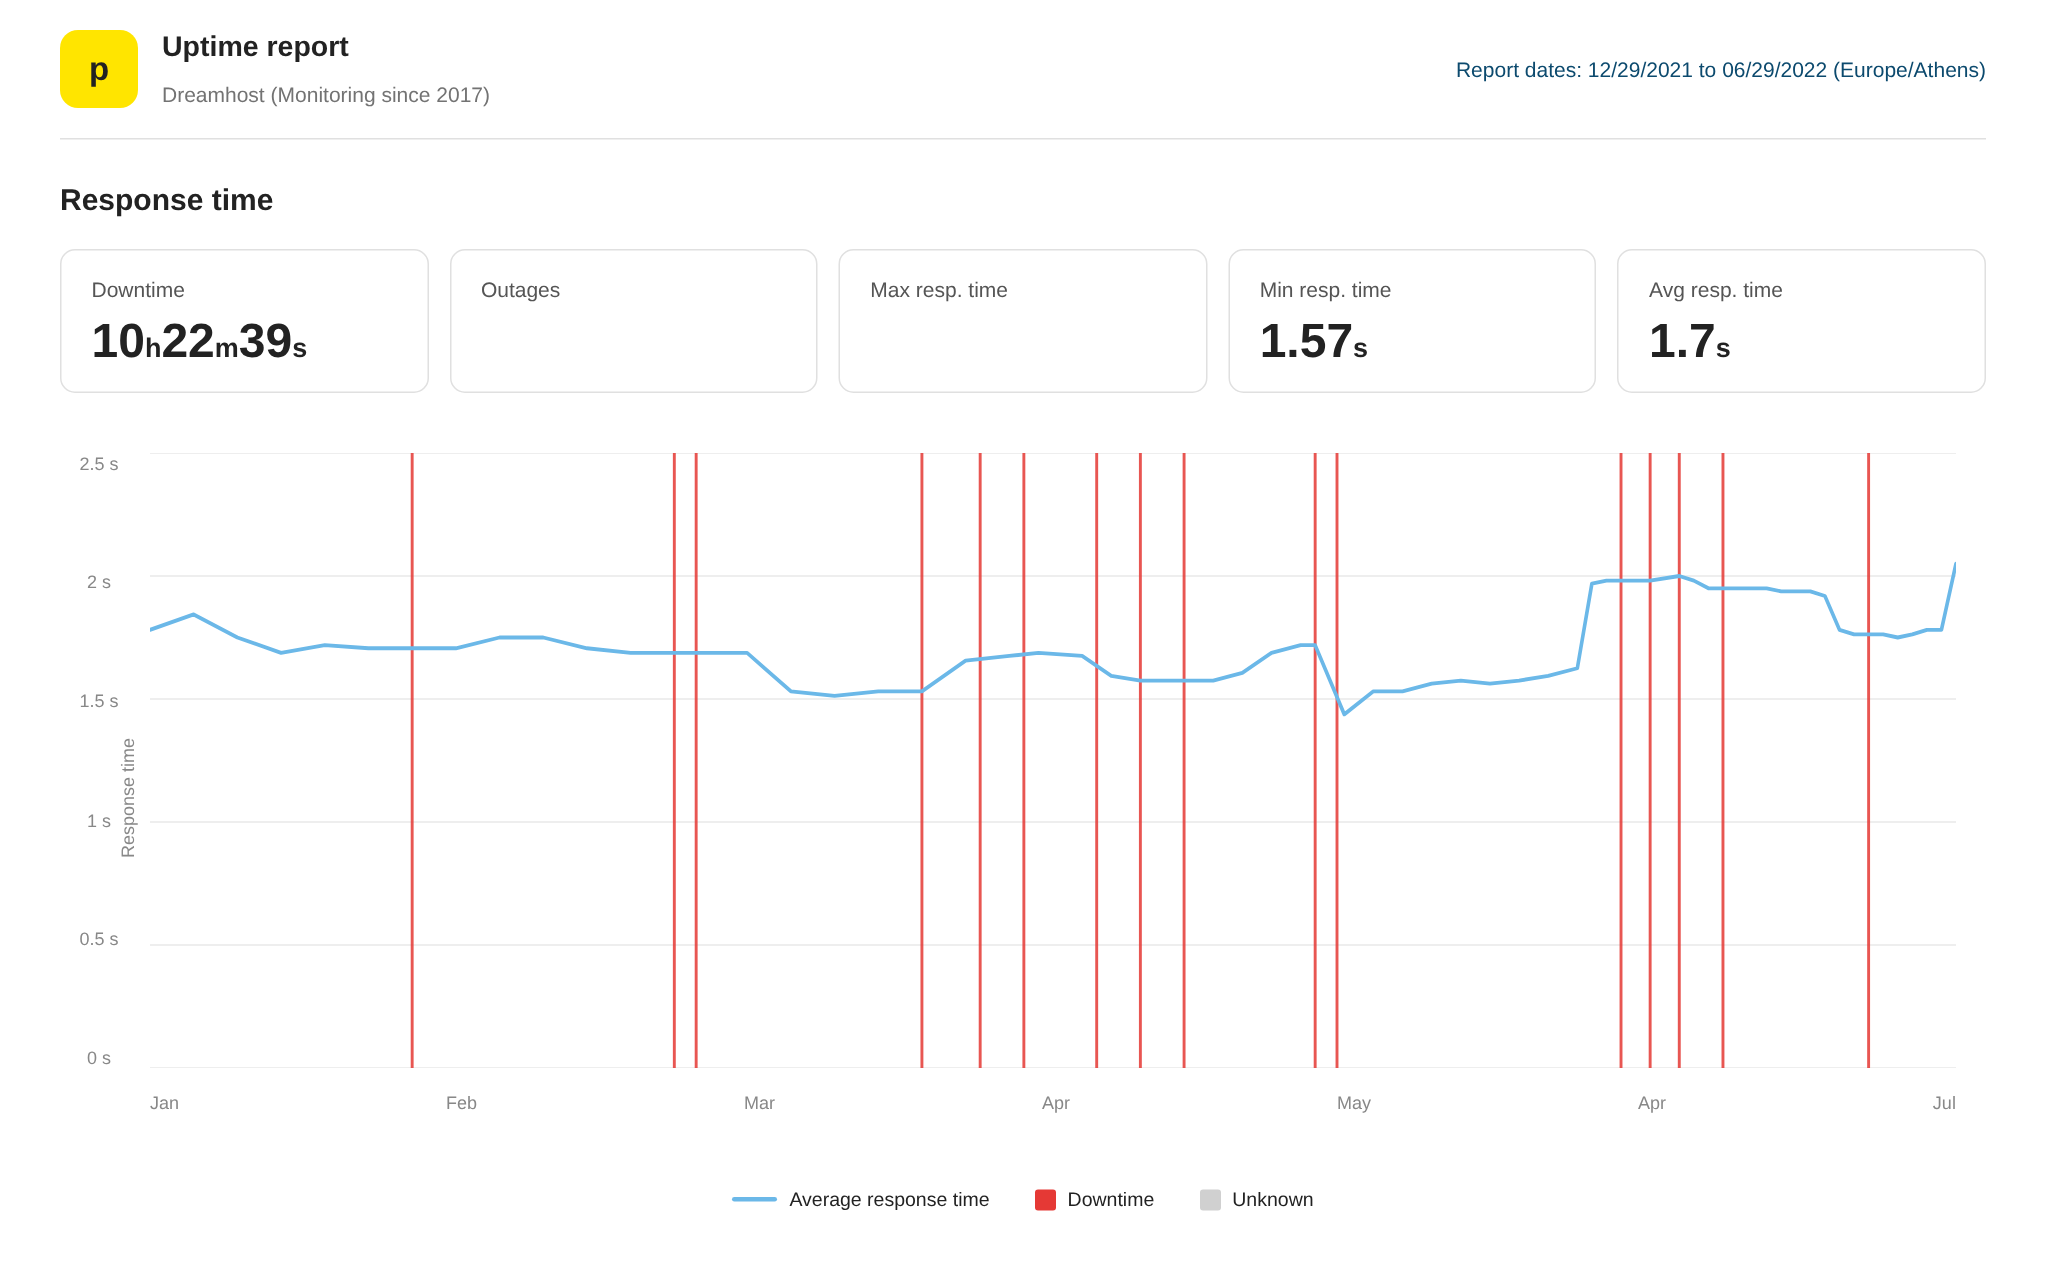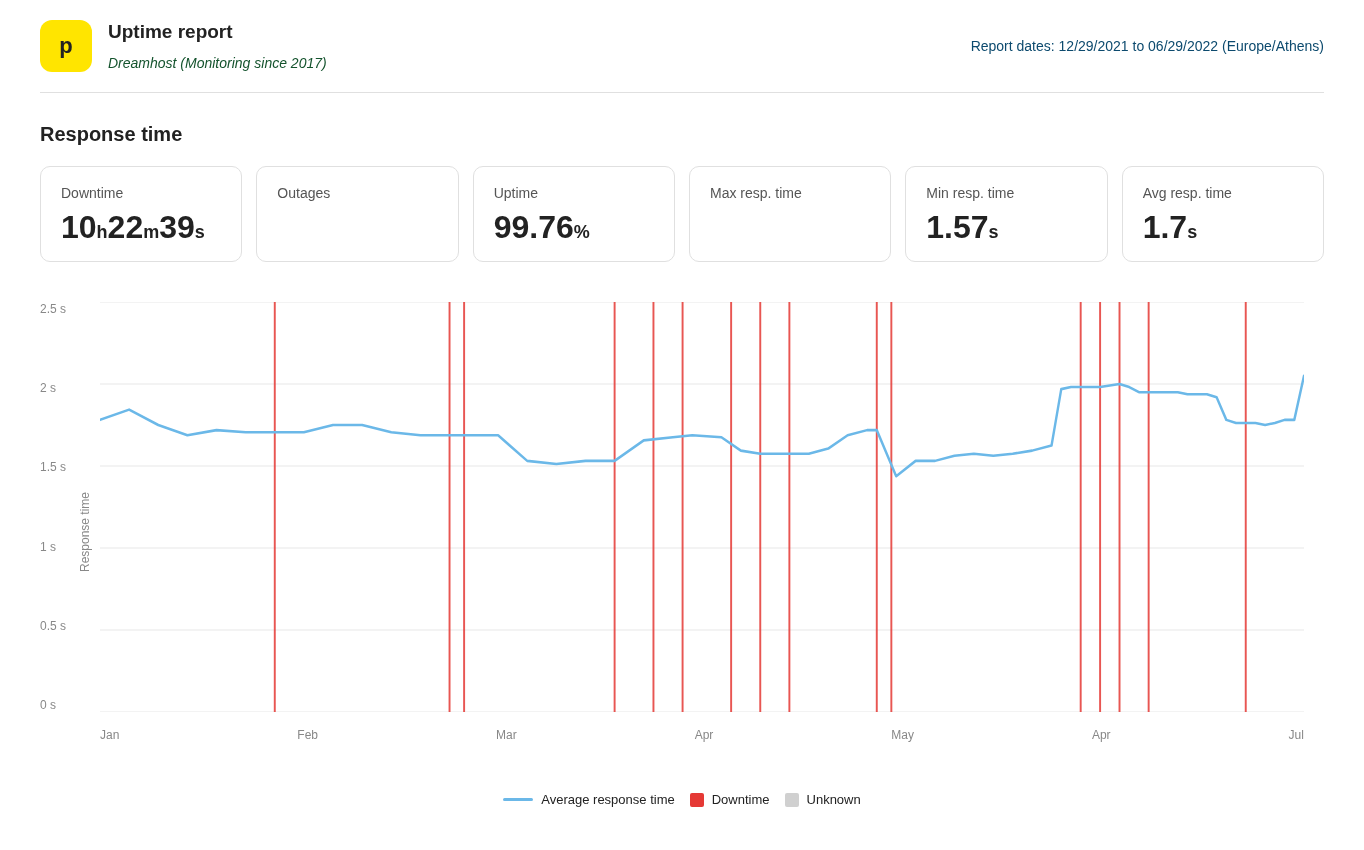--- a/index.html
+++ b/index.html
@@ -2,36 +2,36 @@
 <html><head>
   <meta charset="utf-8">
   <style>
     * { box-sizing: border-box; margin: 0; padding: 0; }
     body { font-family: -apple-system, BlinkMacSystemFont, 'Segoe UI', Arial, sans-serif; background: #fff; color: #222; font-size: 14px; }
     .page { max-width: 1364px; margin: 0 auto; padding: 20px 40px; }
     .header { display: flex; align-items: center; justify-content: space-between; padding-bottom: 20px; border-bottom: 1px solid #e0e0e0; margin-bottom: 30px; }
     .header-left { display: flex; align-items: center; gap: 16px; }
     .logo { width: 52px; height: 52px; background: #FFE500; border-radius: 12px; display: flex; align-items: center; justify-content: center; font-weight: 900; font-size: 22px; color: #222; }
     .header-title h1 { font-size: 19px; font-weight: 700; }
-    .header-title p { font-size: 14px; color: #14532d; margin-top: 12px; font-style: italic; }
+    .header-title p { font-size: 14px; color: #737373; margin-top: 12px; }
     .header-dates { font-size: 14px; color: #0c4a6e; }
     .section-title { font-size: 20px; font-weight: 700; margin-bottom: 20px; }
     .stats-row { display: flex; gap: 14px; margin-bottom: 30px; }
     .stat-card { flex: 1; border: 1px solid #e0e0e0; border-radius: 10px; padding: 18px 20px; min-width: 0; }
     .stat-label { font-size: 14px; color: #555; margin-bottom: 10px; }
     .stat-value { font-size: 32px; font-weight: 700; line-height: 1; }
     .stat-value .unit { font-size: 18px; font-weight: 700; }
     .chart-container { position: relative; width: 100%; height: 480px; }
     .chart-area { position: absolute; left: 60px; right: 20px; top: 10px; bottom: 60px; }
-    .y-axis { position: absolute; left: 0; top: 10px; bottom: 60px; width: 60px; display: flex; flex-direction: column; justify-content: space-between; align-items: flex-start; padding-right: 8px; }
+    .y-axis { position: absolute; left: 0; top: 10px; bottom: 60px; width: 60px; display: flex; flex-direction: column; justify-content: space-between; align-items: center; padding-right: 8px; }
     .y-label { font-size: 12px; color: #888; }
     .x-axis { position: absolute; bottom: 30px; left: 60px; right: 20px; display: flex; justify-content: space-between; text-align: right; }
     .x-label { font-size: 12px; color: #888; }
     .y-axis-title { position: absolute; left: 5px; top: 50%; transform: translateY(-50%) rotate(-90deg); font-size: 12px; color: #888; white-space: nowrap; }
-    .legend { display: flex; align-items: center; gap: 15px; justify-content: center; margin-top: 10px; padding-top: 10px; }
+    .legend { display: flex; align-items: center; gap: 30px; justify-content: center; margin-top: 10px; padding-top: 10px; }
     .legend-item { display: flex; align-items: center; gap: 8px; font-size: 13px; }
     .legend-line { width: 30px; height: 3px; background: #6bb8e8; border-radius: 2px; }
     .legend-box-red { width: 14px; height: 14px; background: #e53935; border-radius: 2px; }
     .legend-box-gray { width: 14px; height: 14px; background: #d0d0d0; border-radius: 2px; }
   </style>
 </head>
 <body>
 
 <div class="page">
 
@@ -51,24 +51,20 @@
 
     <div class="stats-row">
       <div class="stat-card">
         <div class="stat-label">Downtime</div>
         <div class="stat-value">
           10<span class="unit">h</span>22<span class="unit">m</span>39<span class="unit">s</span>
         </div>
       </div>
       <div class="stat-card">
         <div class="stat-label">Outages</div>
-      </div>
-      <div class="stat-card">
-        <div class="stat-label">Uptime</div>
-        <div class="stat-value">99.76<span class="unit">%</span></div>
       </div>
       <div class="stat-card">
         <div class="stat-label">Max resp. time</div>
       </div>
       <div class="stat-card">
         <div class="stat-label">Min resp. time</div>
         <div class="stat-value">1.57<span class="unit">s</span></div>
       </div>
       <div class="stat-card">
         <div class="stat-label">Avg resp. time</div>

